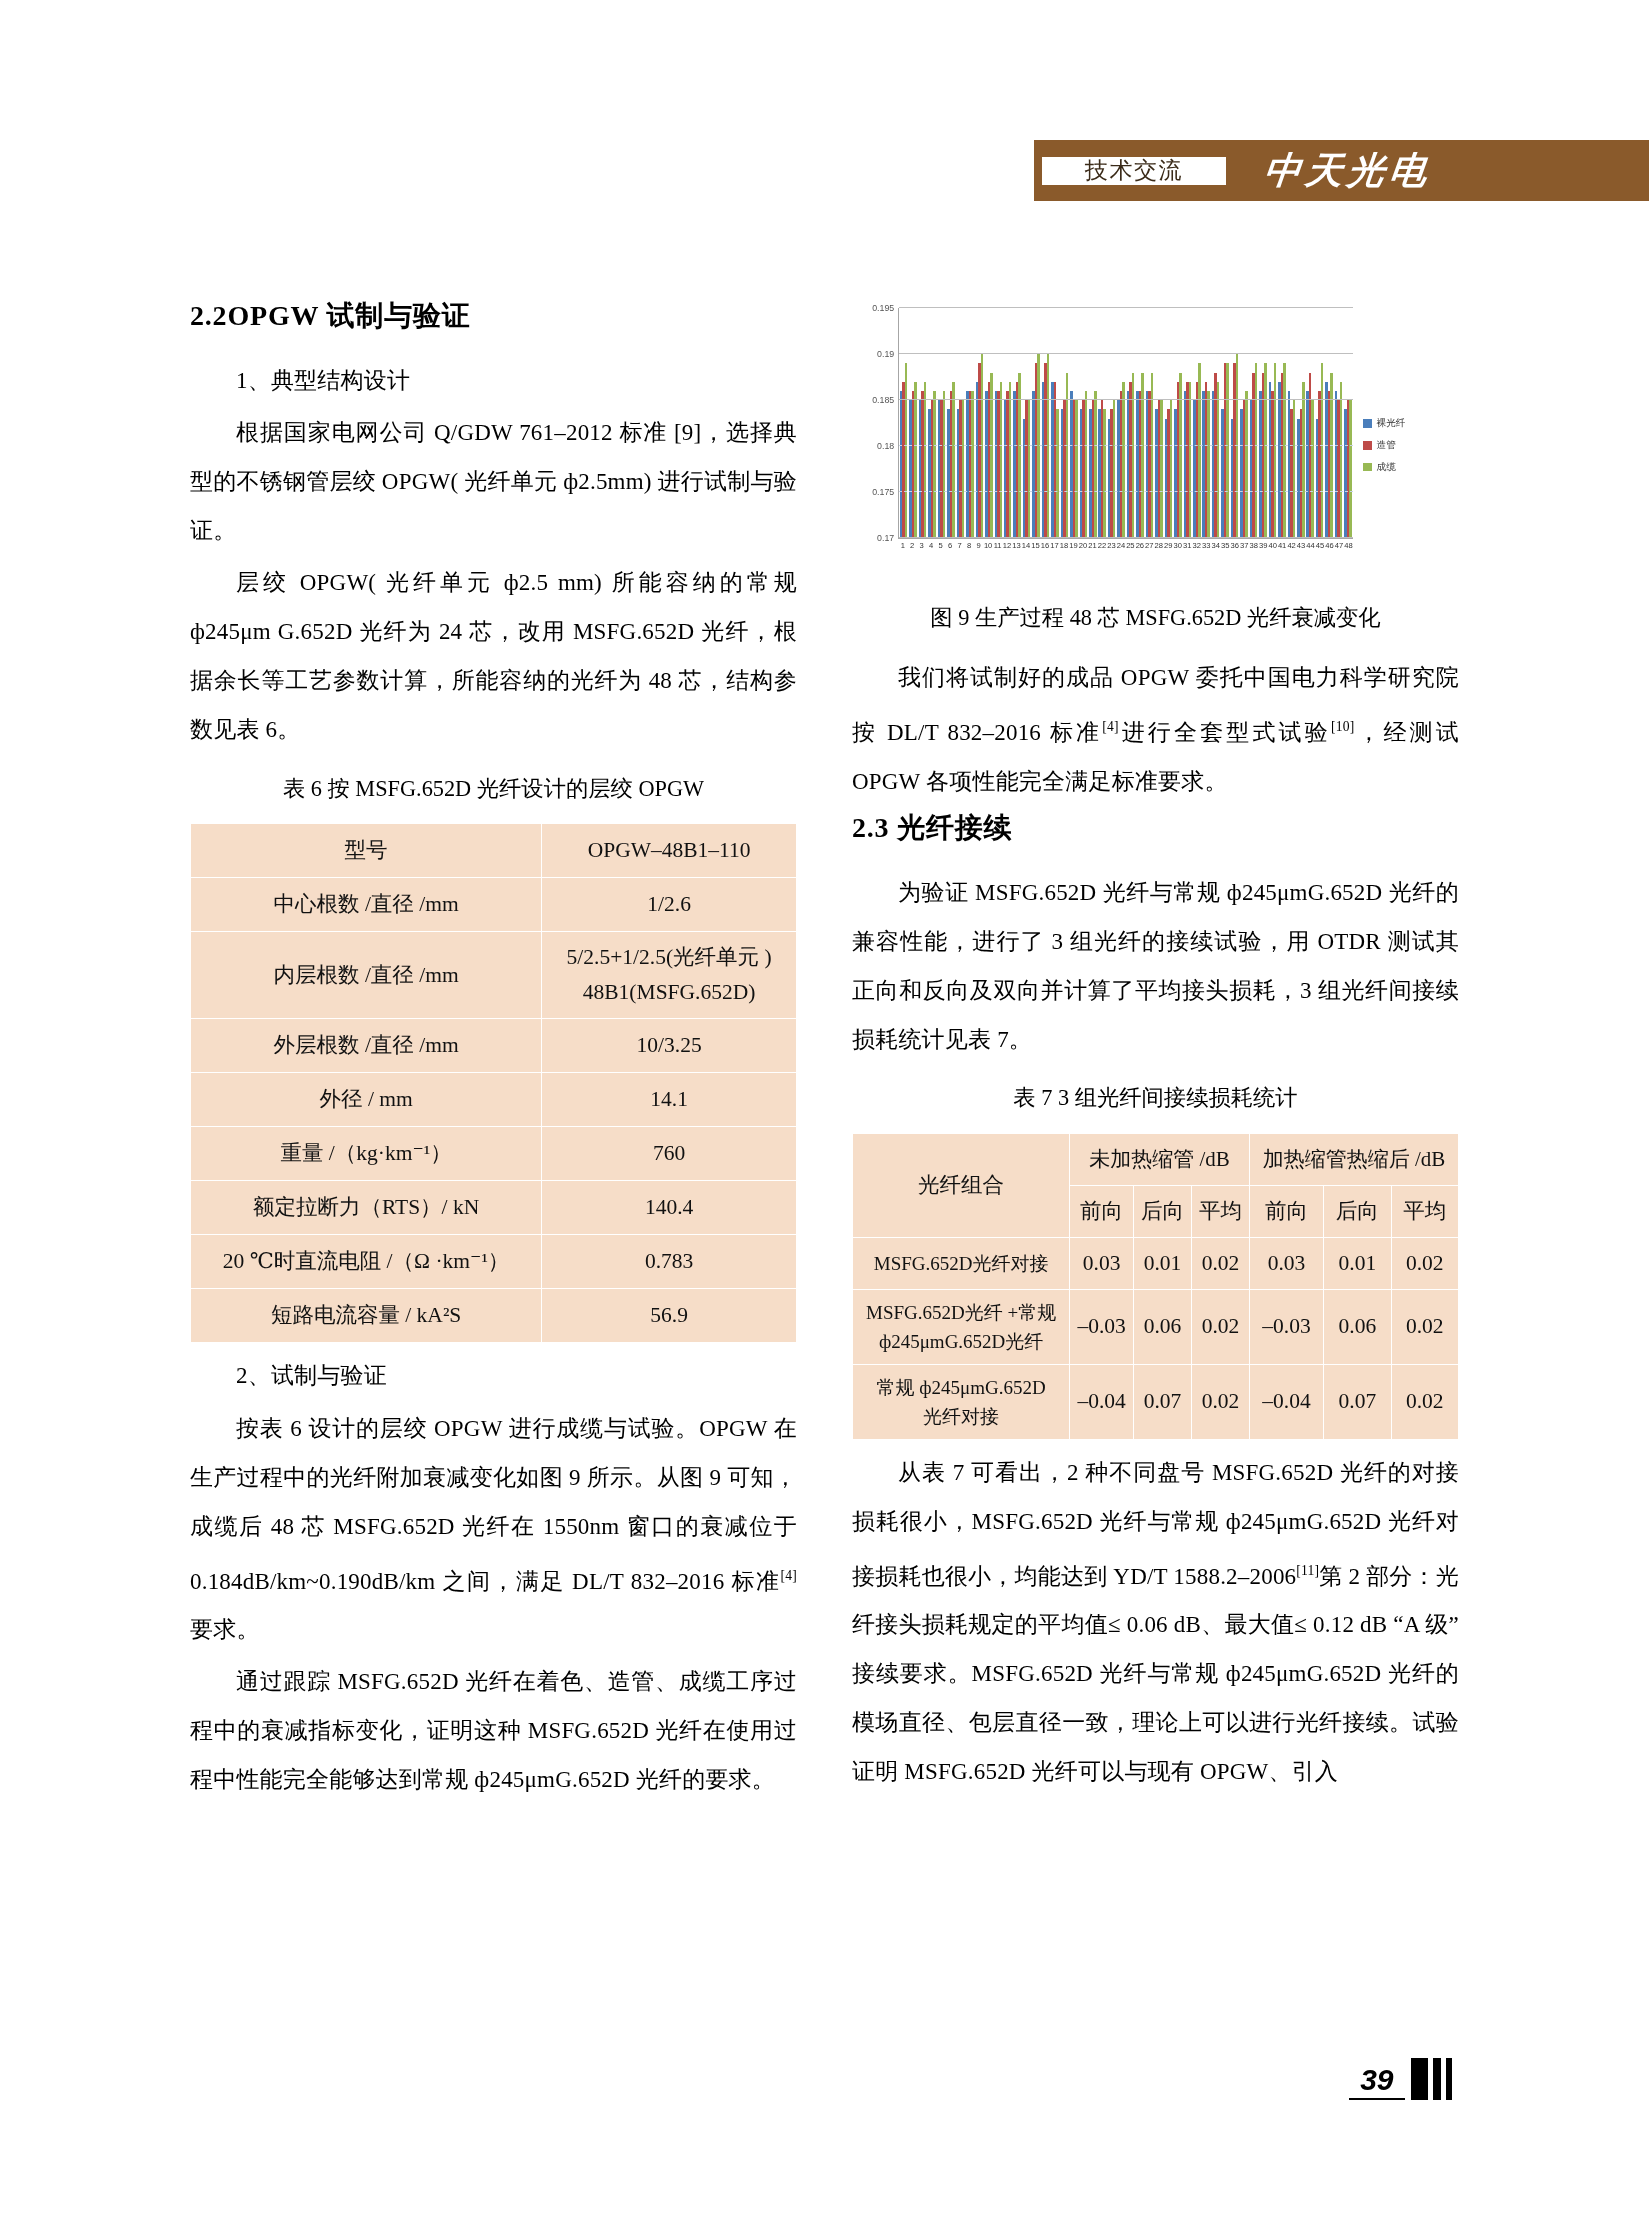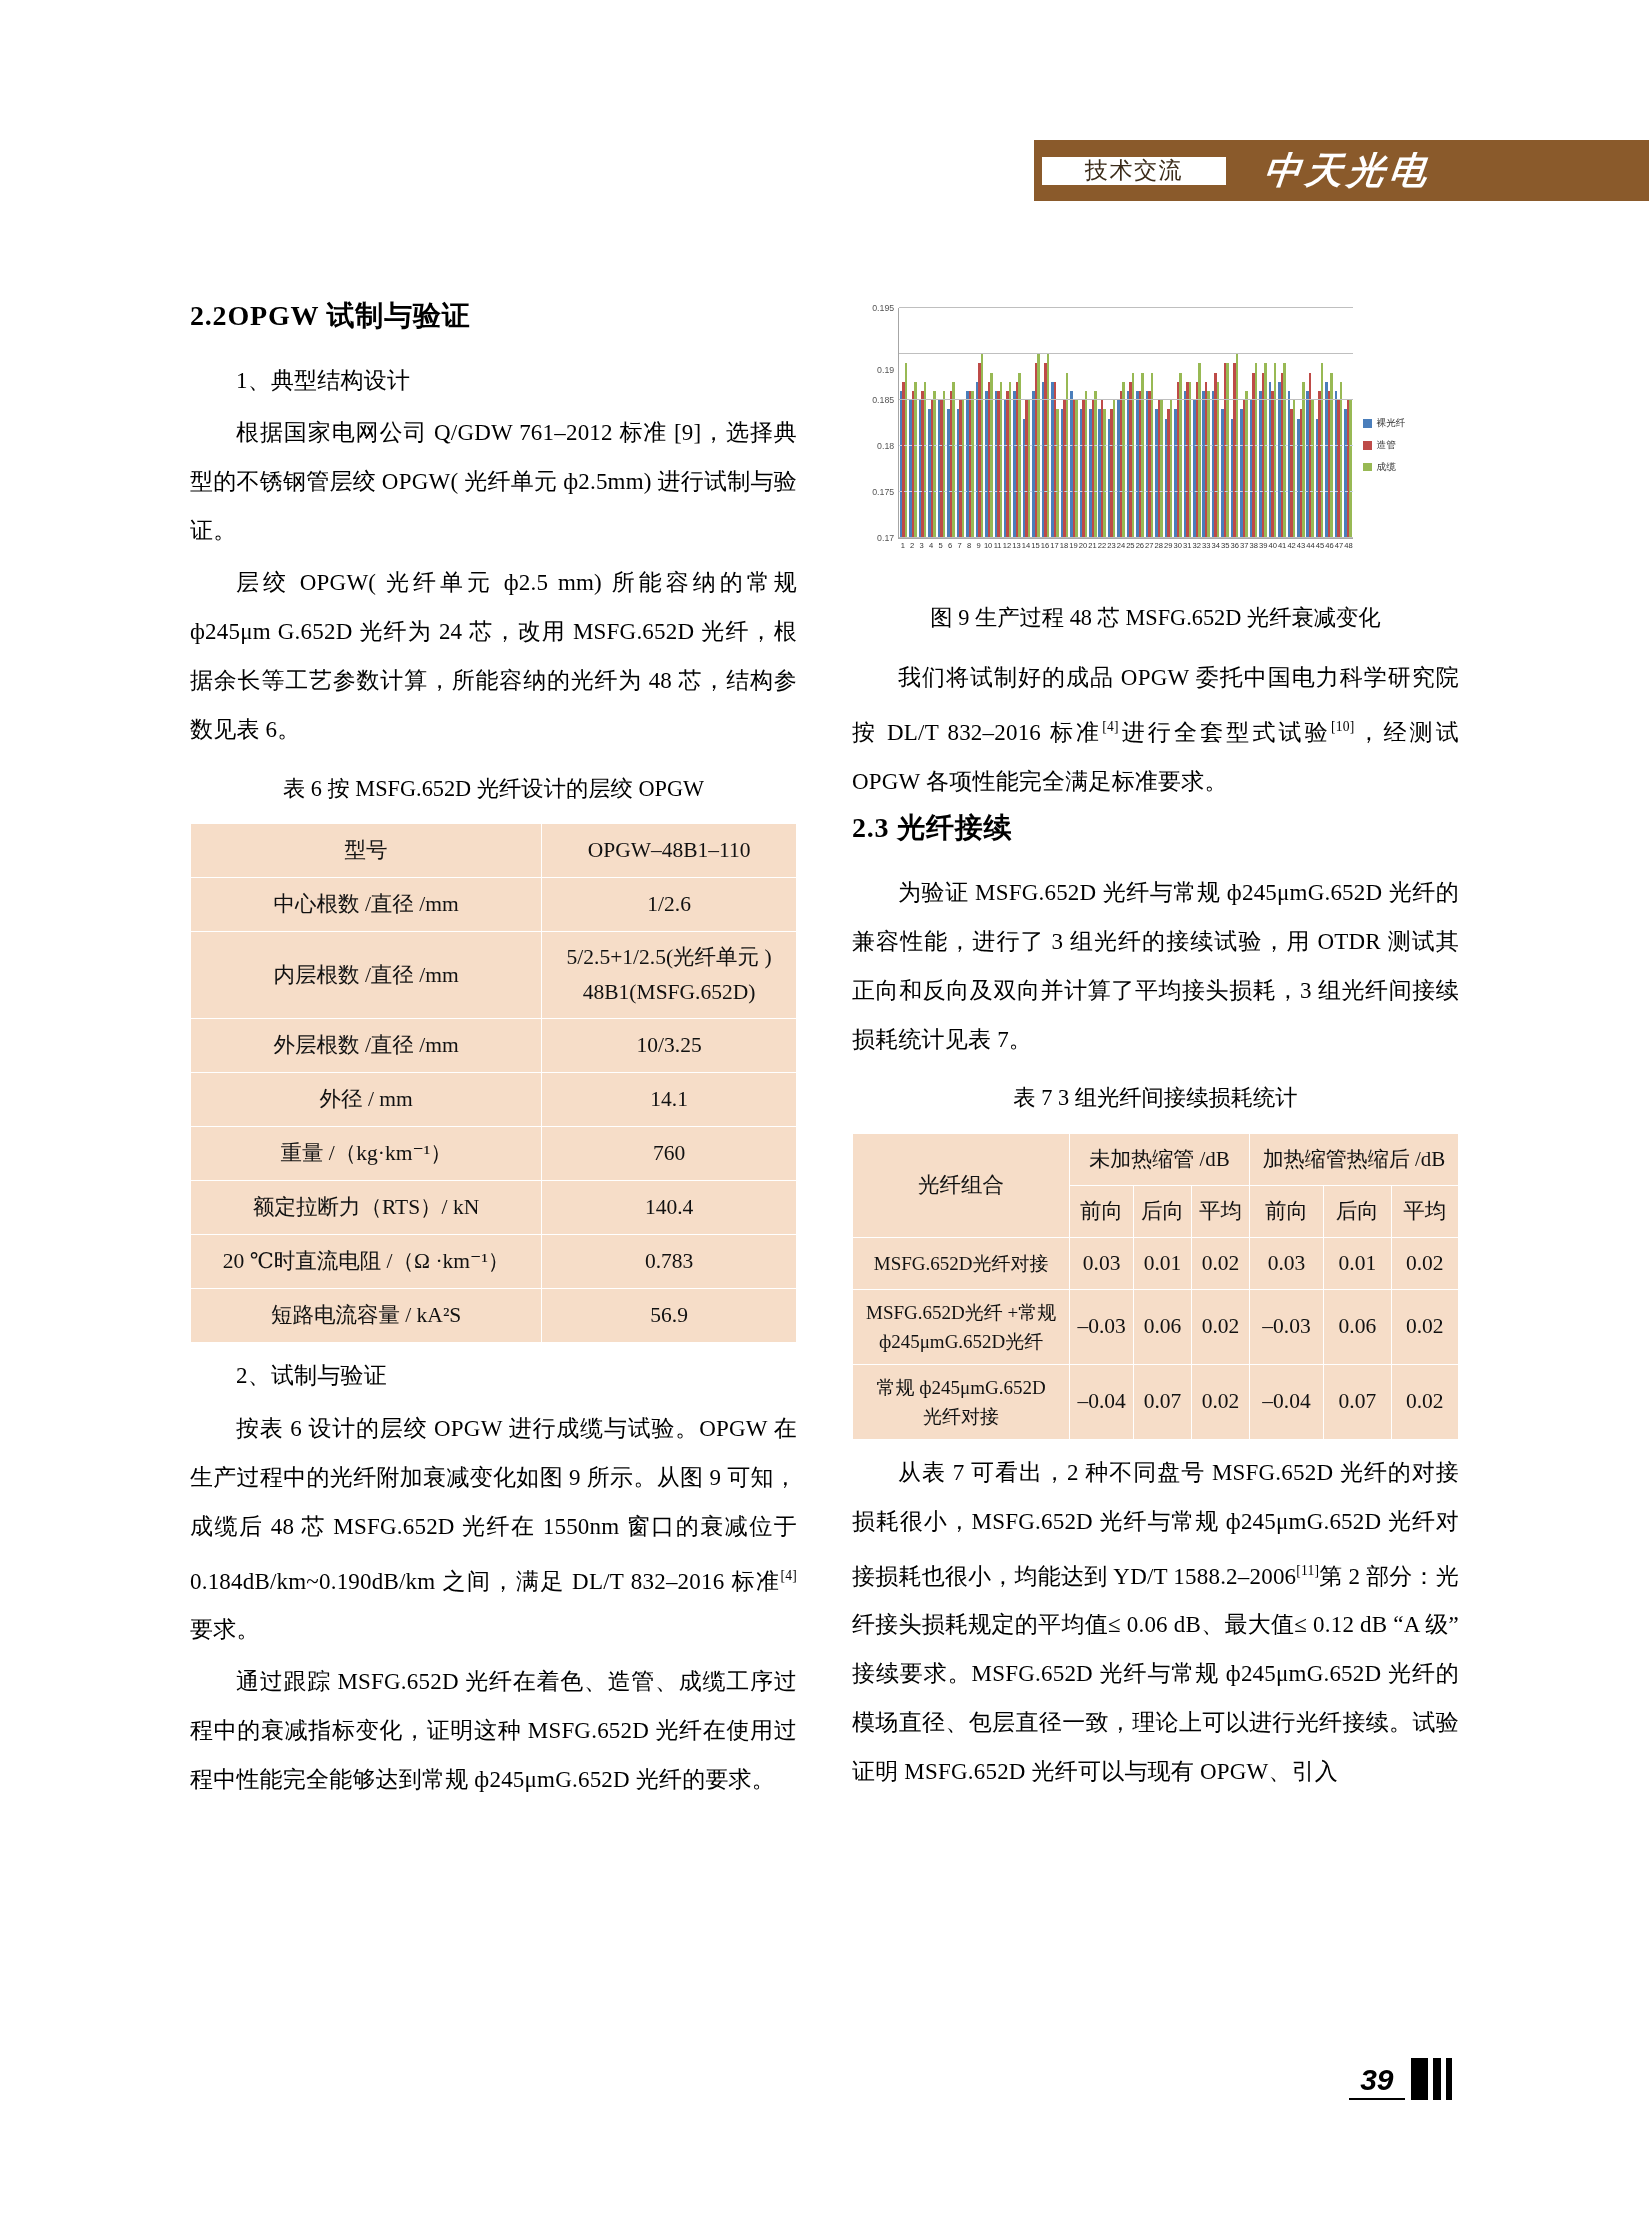--- a/index.html
+++ b/index.html
@@ -449,21 +449,21 @@
           <div class="gridline dash" style="bottom: 20%;">
             <span class="ytick" style="top: 0px;">0.175</span>
           </div>
           <div class="gridline dash" style="bottom: 40%;">
             <span class="ytick" style="top: 0px;">0.18</span>
           </div>
           <div class="gridline" style="bottom: 60%;">
             <span class="ytick" style="top: 0px;">0.185</span>
           </div>
           <div class="gridline" style="bottom: 80%;">
-            <span class="ytick" style="top: 16px;">0.19</span>
+            <span class="ytick" style="top: 0px;">0.19</span>
           </div>
           <div class="gridline" style="bottom: 100%;">
             <span class="ytick" style="top: 0px;">0.195</span>
           </div>
         </div>
       <div class="xlabels" id="chart-xlabels">
           <span>1</span>
           <span>2</span>
           <span>3</span>
           <span>4</span>

